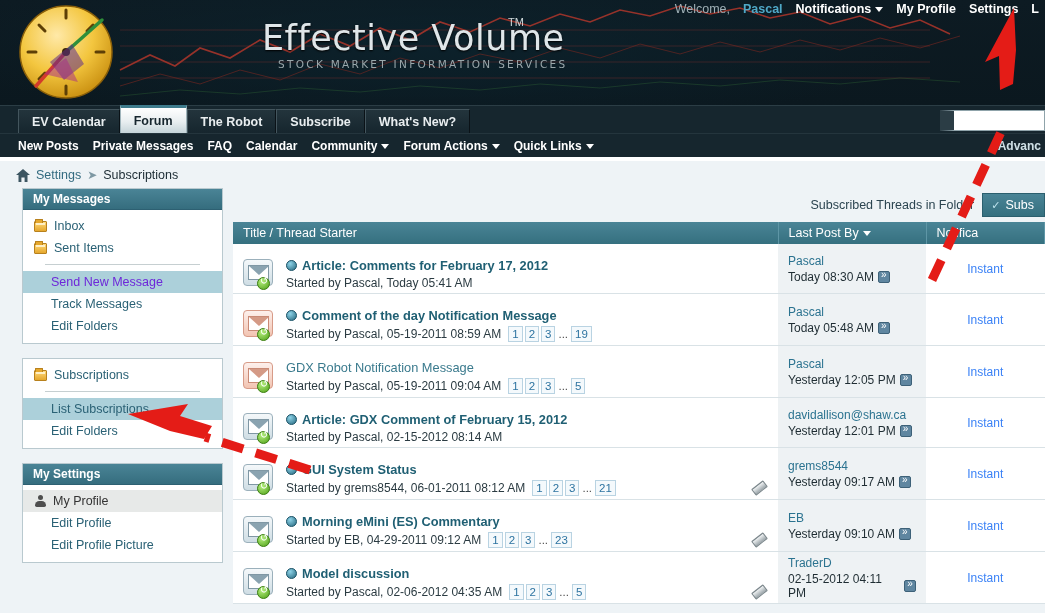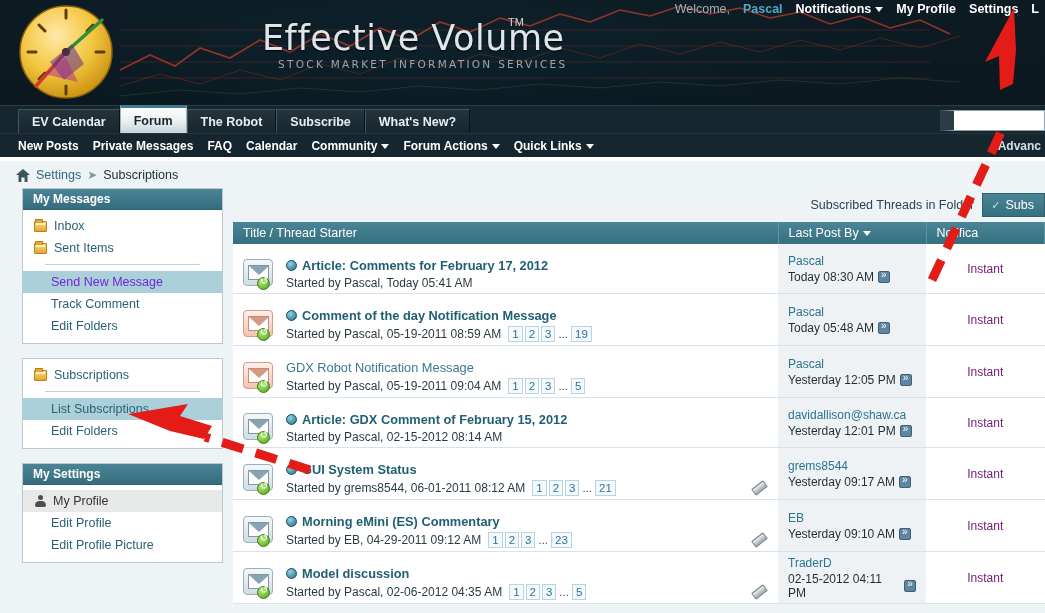--- a/index.html
+++ b/index.html
@@ -160,21 +160,21 @@
     color:#ffffff; font-size:12.5px; font-weight: normal; text-align:left;
     height: 22px; padding: 0 10px; border-right: 1px solid #5e96a6;
   }
   th.c-title { width: 545px; }
   th.c-last  { width: 148px; }
   th.c-notif { width: auto; }
   tr.thread { background:#ffffff; border-bottom:1px solid #d9e2e6; height: 46px; }
   td { vertical-align: middle; padding: 0; }
   td.tdtitle { padding: 14px 6px 3px 8px; }
   td.tdlast { background:#eef2f4; padding: 3px 10px; font-size:12px; }
-  td.tdnotif { background:#ffffff; padding: 3px 10px; font-size:12px; color:#701a75; text-align:center;}
+  td.tdnotif { background:#ffffff; padding: 3px 10px; font-size:12px; color:#3b82f6; text-align:center;}
 
   .titlecell { display:flex; align-items:center; gap:9px; }
   .env {
     position: relative; width: 36px; height: 32px; flex:0 0 36px;
   }
   .env .stack {
     position:absolute; left:2px; top:1px; width:30px; height:27px;
     border-radius:4px; border:1px solid #9bb0bb;
     background: linear-gradient(180deg,#f4f8fa,#cfdde4);
   }
@@ -339,21 +339,21 @@
             </div>
             <div class="row-item">
               <span class="folder-icon"></span>
               <span>Sent Items</span>
             </div>
             <div class="divider"></div>
             <div class="row-item sub sel red">
               <span>Send New Message</span>
             </div>
             <div class="row-item sub">
-              <span>Track Comment</span>
+              <span>Track Messages</span>
             </div>
             <div class="row-item sub">
               <span>Edit Folders</span>
             </div>
           </div>
         </div>
 
         <div class="panel">
           <div class="panel-body">
             <div class="row-item">

